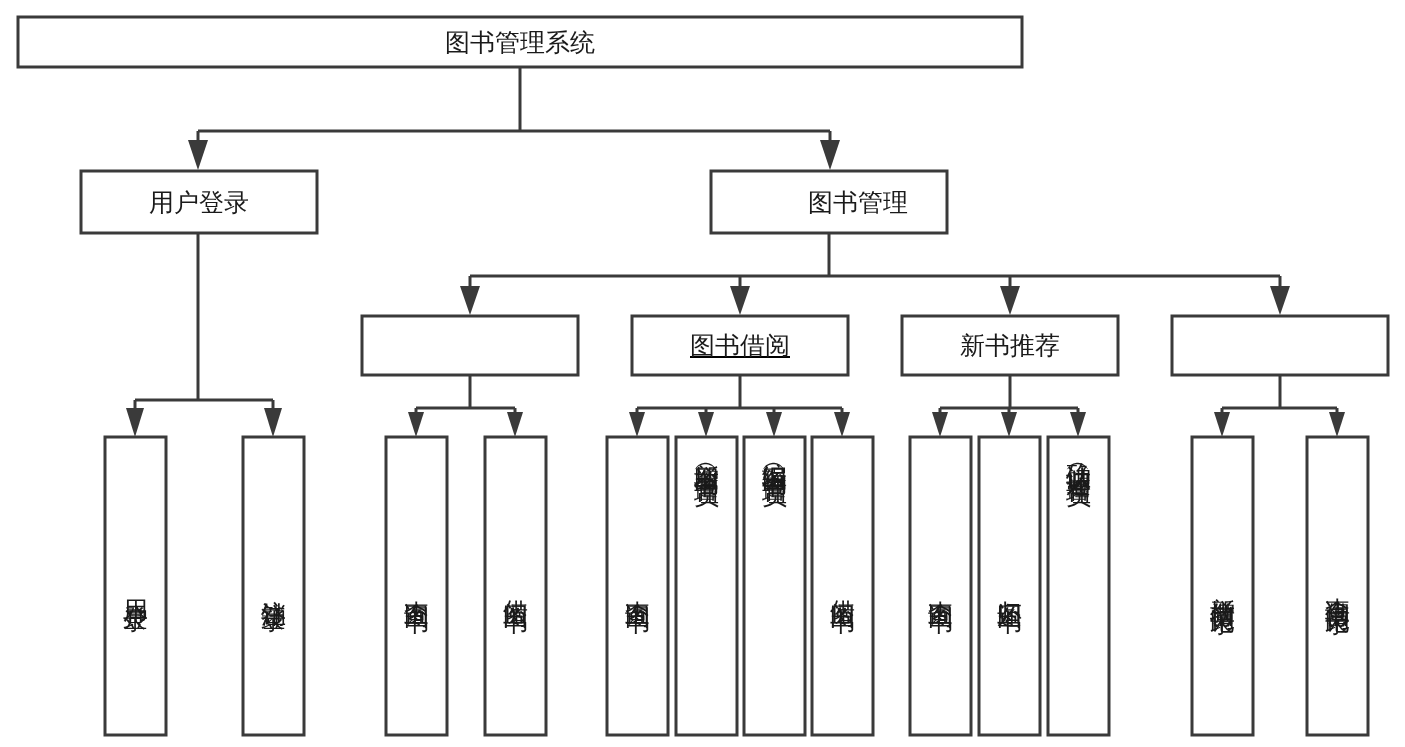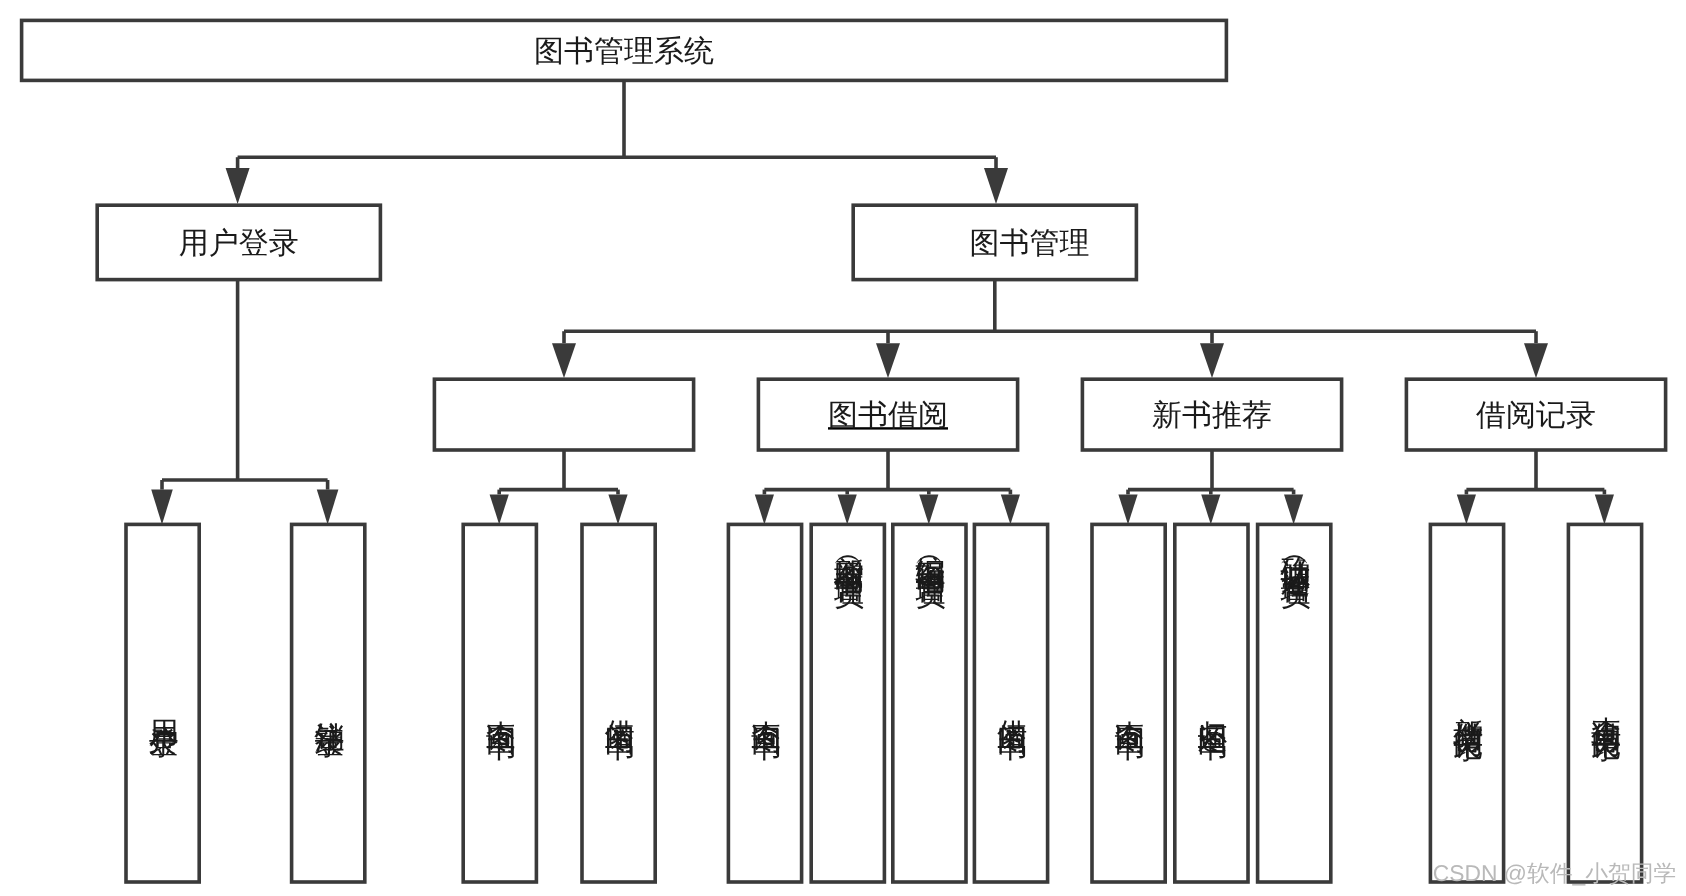--- a/index.html
+++ b/index.html
@@ -193,23 +193,20 @@
 
 
   <div class="hlabel-wrap" style="left:632px; top:316px; width:216px; height:59px;text-decoration:underline;">
     <span class="hlabel-text">图书借阅</span>
   </div>
 
   <div class="hlabel-wrap" style="left:902px; top:316px; width:216px; height:59px;">
     <span class="hlabel-text">新书推荐</span>
   </div>
 
-  <div class="hlabel-wrap" style="left:1172px; top:316px; width:216px; height:59px;">
-    <span class="hlabel-text">借阅记录</span>
-  </div>
 
   <div class="vlabel-wrap" style="left:105px; top:437px; width:61px; height:298px;">
     <span class="vlabel-text">用户登录</span>
   </div>
   <div class="vlabel-wrap" style="left:243px; top:437px; width:61px; height:298px;">
     <span class="vlabel-text">注销登录</span>
   </div>
 
   <div class="vlabel-wrap" style="left:386px; top:437px; width:61px; height:298px;">
     <span class="vlabel-text">查询图书</span>
@@ -241,15 +238,14 @@
     <span class="vlabel-text">确认归还（管理员）</span>
   </div>
 
   <div class="vlabel-wrap" style="left:1192px; top:437px; width:61px; height:298px;">
     <span class="vlabel-text">新增借阅记录</span>
   </div>
   <div class="vlabel-wrap" style="left:1307px; top:437px; width:61px; height:298px;">
     <span class="vlabel-text">查询借阅记录</span>
   </div>
 
-  <div id="watermark">CSDN @软件_小贺同学</div>
 
 </div>
 
 </body></html>

